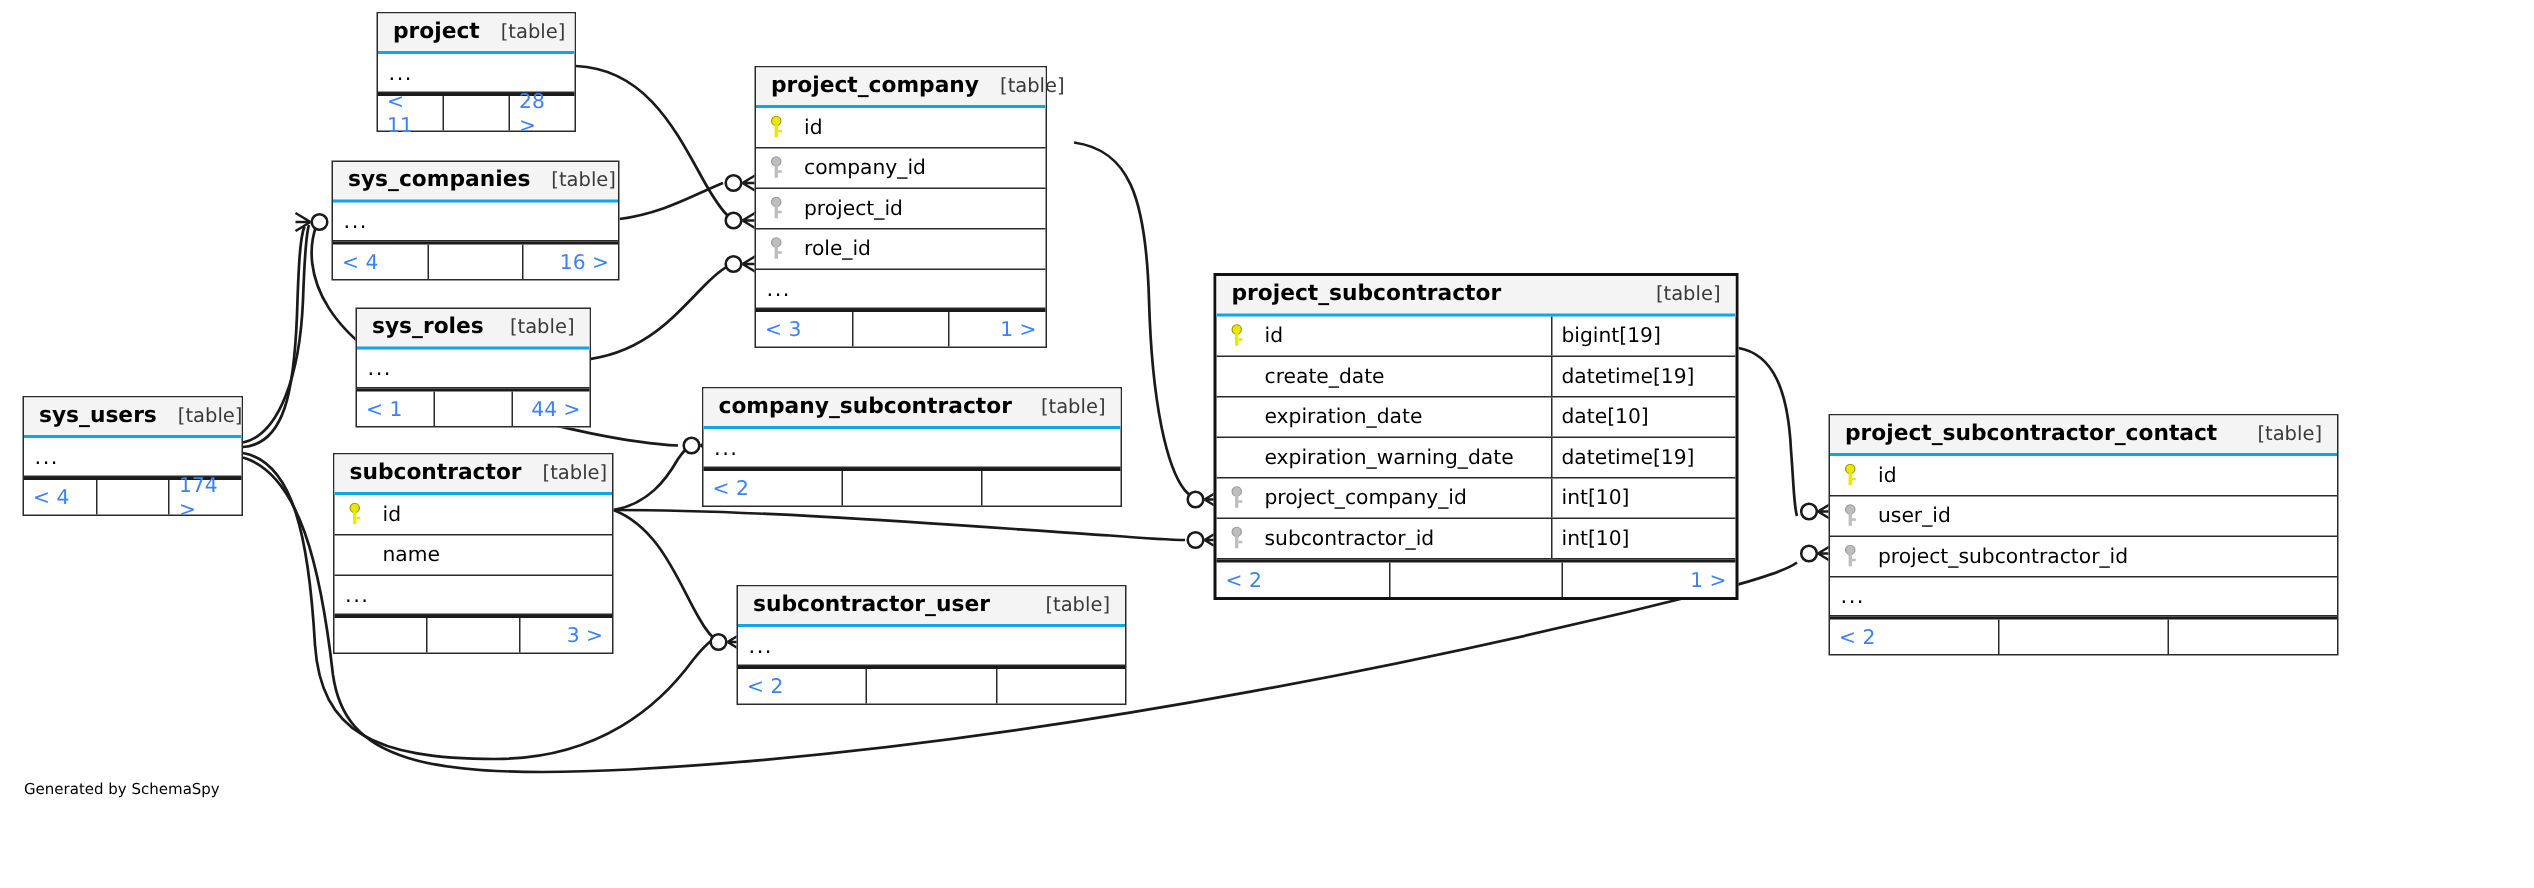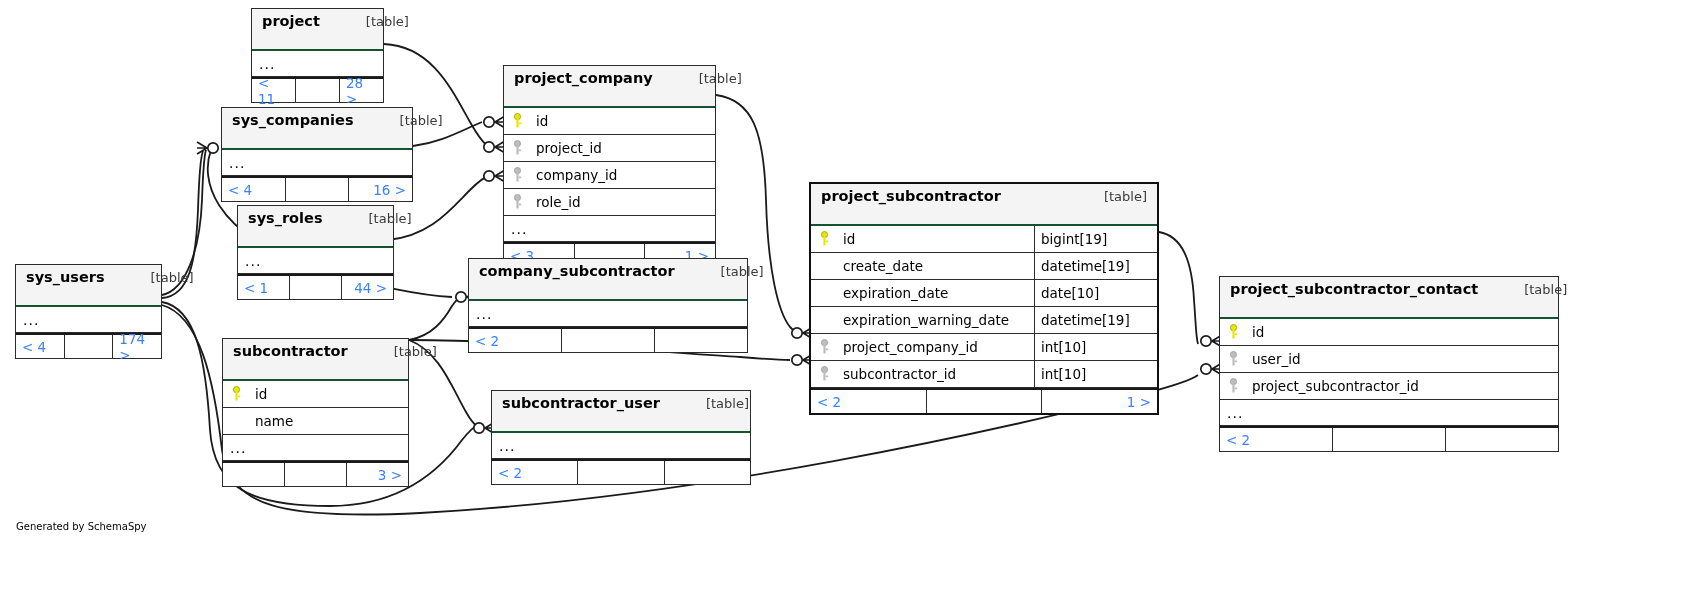--- a/index.html
+++ b/index.html
@@ -4,23 +4,23 @@
 <style>
   html,body{margin:0;padding:0;background:#ffffff;}
   body{width:1689px;height:592px;position:relative;overflow:hidden;
        font-family:"DejaVu Sans","Liberation Sans",sans-serif;}
 
   #canvas{position:absolute;inset:0;width:1689px;height:592px;}
   #edges{position:absolute;left:0;top:0;width:1689px;height:592px;pointer-events:none;}
 
   .table{position:absolute;border:1px solid #2b2b2b;background:#ffffff;
          box-sizing:border-box;}
-  .thead{background:#f4f4f4;border-bottom:2px solid #14532d;
-         padding:4px 10px 20px 10px;display:flex;align-items:baseline;
-         justify-content:space-between;white-space:nowrap;gap:32px;}
+  .thead{background:#f4f4f4;border-bottom:2px solid #0ea5e9;
+         padding:4px 10px 5px 10px;display:flex;align-items:baseline;
+         justify-content:space-between;white-space:nowrap;}
   .tname{font-weight:bold;font-size:14.5px;color:#000;letter-spacing:0;}
   .ttag{font-size:13px;color:#3a3a3a;padding-left:14px;}
 
   .trow{display:flex;align-items:stretch;border-bottom:1px solid #2b2b2b;
         height:27px;box-sizing:border-box;}
   .trow:last-child{border-bottom:none;}
   .cname{flex:1;display:flex;align-items:center;font-size:13.5px;color:#000;
          padding-left:6px;white-space:nowrap;overflow:hidden;}
   .ctype{border-left:1px solid #2b2b2b;display:flex;align-items:center;
          font-size:13.5px;color:#000;padding:0 6px;box-sizing:border-box;}
@@ -142,21 +142,21 @@
       <span class="ttag">[table]</span>
     </div>
     <div class="ellipsis-row">...</div>
     <div class="foot">
       <div class="fcell">&lt; 4</div>
       <div class="fcell"></div>
       <div class="fcell r">174 &gt;</div>
     </div>
   </div>
 
-  <div class="table" style="left:503px;top:65px;width:213px;">
+  <div class="table" style="left:503px;top:44px;width:195px;">
     <div class="thead">
       <span class="tname">project_company</span>
       <span class="ttag">[table]</span>
     </div>
     <div class="trow">
       <span class="keyslot">
         <svg class="key" width="11" height="16" viewBox="0 0 11 16">
             <circle cx="5.5" cy="3.6" r="3.1" fill="#e8e800" stroke="#9a9a00" stroke-width="0.8"></circle>
             <rect x="4.4" y="6" width="2.2" height="8.5" fill="#e8e800"></rect>
             <rect x="6.6" y="9.5" width="2.6" height="1.7" fill="#e8e800"></rect>
@@ -165,40 +165,40 @@
       <span class="cname">id</span>
     </div>
     <div class="trow">
       <span class="keyslot">
         <svg class="key" width="11" height="16" viewBox="0 0 11 16">
             <circle cx="5.5" cy="3.6" r="3.1" fill="#bdbdbd" stroke="#9a9a9a" stroke-width="0.8"></circle>
             <rect x="4.4" y="6" width="2.2" height="8.5" fill="#bdbdbd"></rect>
             <rect x="6.6" y="9.5" width="2.6" height="1.7" fill="#bdbdbd"></rect>
           </svg>
       </span>
+      <span class="cname">company_id</span>
+    </div>
+    <div class="trow">
+      <span class="keyslot">
+        <svg class="key" width="11" height="16" viewBox="0 0 11 16">
+            <circle cx="5.5" cy="3.6" r="3.1" fill="#bdbdbd" stroke="#9a9a9a" stroke-width="0.8"></circle>
+            <rect x="4.4" y="6" width="2.2" height="8.5" fill="#bdbdbd"></rect>
+            <rect x="6.6" y="9.5" width="2.6" height="1.7" fill="#bdbdbd"></rect>
+          </svg>
+      </span>
       <span class="cname">project_id</span>
     </div>
     <div class="trow">
       <span class="keyslot">
         <svg class="key" width="11" height="16" viewBox="0 0 11 16">
             <circle cx="5.5" cy="3.6" r="3.1" fill="#bdbdbd" stroke="#9a9a9a" stroke-width="0.8"></circle>
             <rect x="4.4" y="6" width="2.2" height="8.5" fill="#bdbdbd"></rect>
             <rect x="6.6" y="9.5" width="2.6" height="1.7" fill="#bdbdbd"></rect>
           </svg>
       </span>
-      <span class="cname">company_id</span>
-    </div>
-    <div class="trow">
-      <span class="keyslot">
-        <svg class="key" width="11" height="16" viewBox="0 0 11 16">
-            <circle cx="5.5" cy="3.6" r="3.1" fill="#bdbdbd" stroke="#9a9a9a" stroke-width="0.8"></circle>
-            <rect x="4.4" y="6" width="2.2" height="8.5" fill="#bdbdbd"></rect>
-            <rect x="6.6" y="9.5" width="2.6" height="1.7" fill="#bdbdbd"></rect>
-          </svg>
-      </span>
       <span class="cname">role_id</span>
     </div>
     <div class="ellipsis-row">...</div>
     <div class="foot">
       <div class="fcell">&lt; 3</div>
       <div class="fcell"></div>
       <div class="fcell r">1 &gt;</div>
     </div>
   </div>
 
@@ -208,21 +208,21 @@
       <span class="ttag">[table]</span>
     </div>
     <div class="ellipsis-row">...</div>
     <div class="foot">
       <div class="fcell">&lt; 2</div>
       <div class="fcell"></div>
       <div class="fcell r"></div>
     </div>
   </div>
 
-  <div class="table" style="left:222px;top:302px;width:187px;margin-top:36px;">
+  <div class="table" style="left:222px;top:302px;width:187px;">
     <div class="thead">
       <span class="tname">subcontractor</span>
       <span class="ttag">[table]</span>
     </div>
     <div class="trow">
       <span class="keyslot">
         <svg class="key" width="11" height="16" viewBox="0 0 11 16">
             <circle cx="5.5" cy="3.6" r="3.1" fill="#e8e800" stroke="#9a9a00" stroke-width="0.8"></circle>
             <rect x="4.4" y="6" width="2.2" height="8.5" fill="#e8e800"></rect>
             <rect x="6.6" y="9.5" width="2.6" height="1.7" fill="#e8e800"></rect>

